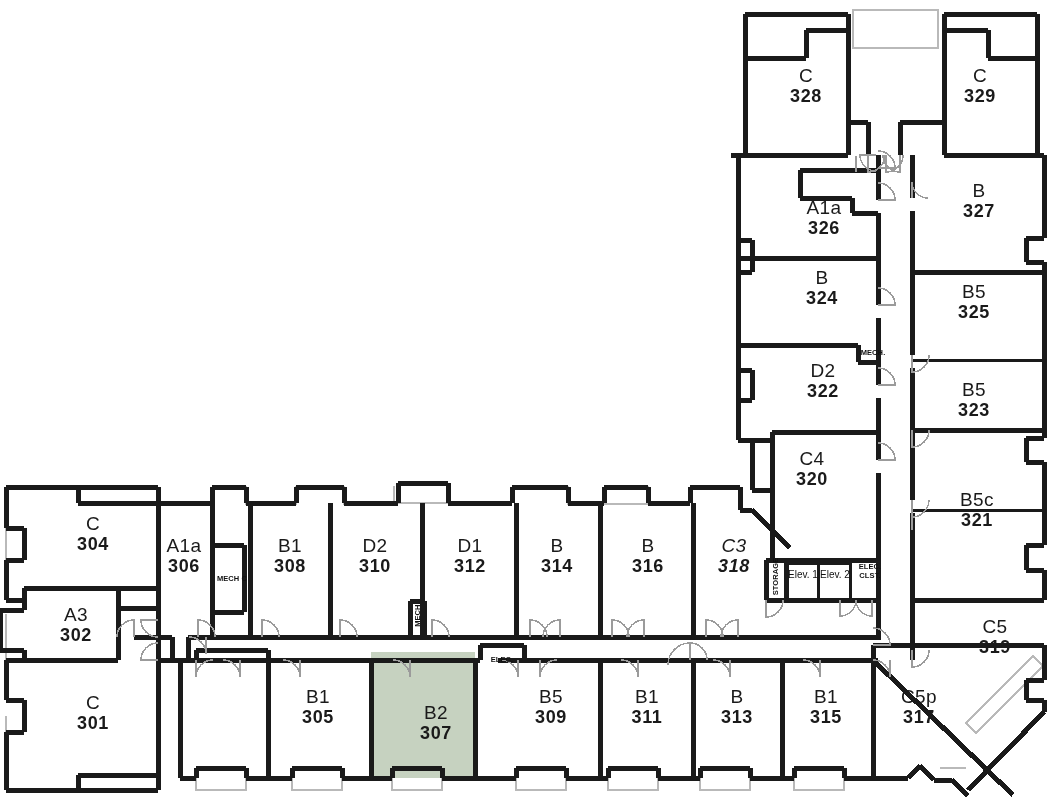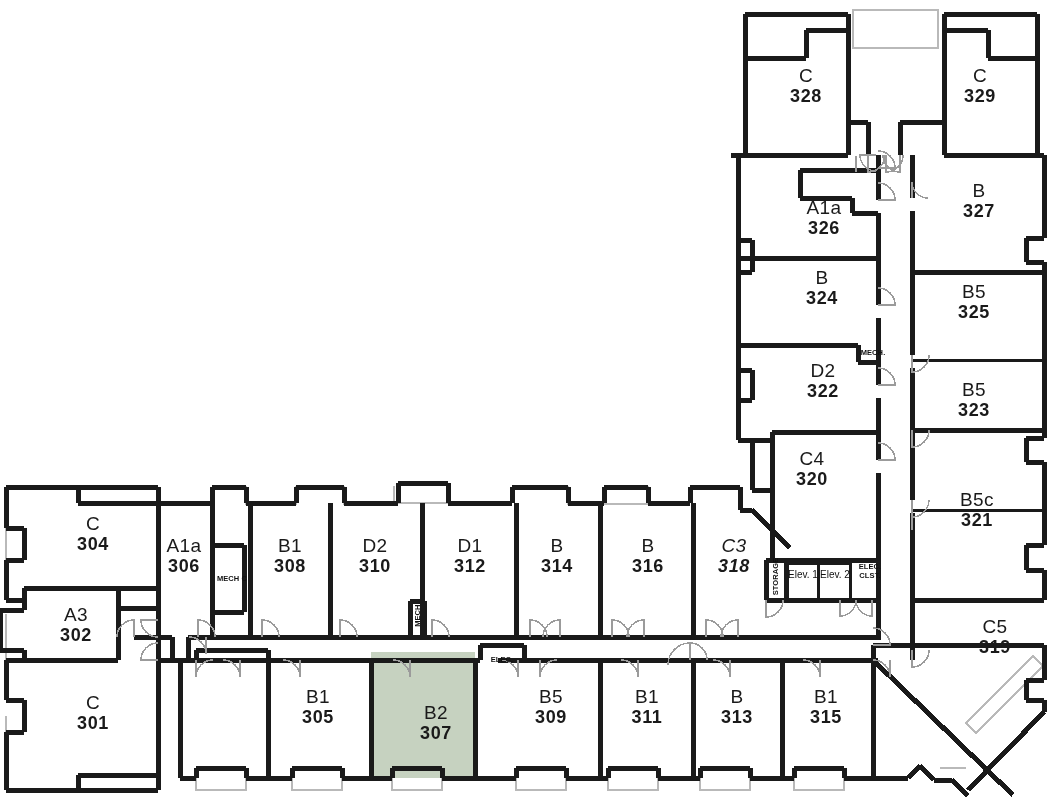--- a/index.html
+++ b/index.html
@@ -460,20 +460,24 @@
     <div class="unit-num">320</div>
   </div>
   <div class="unit-label" style="left:955px;top:605px;width:80px;margin-top:12px;">
     <div class="unit-type">C5</div>
     <div class="unit-num">319</div>
   </div>
   <div class="unit-label" style="left:694px;top:536px;width:80px;font-style:italic;">
     <div class="unit-type">C3</div>
     <div class="unit-num">318</div>
   </div>
+  <div class="unit-label" style="left:879px;top:687px;width:80px;">
+    <div class="unit-type">C5p</div>
+    <div class="unit-num">317</div>
+  </div>
   <div class="unit-label" style="left:608px;top:536px;width:80px;">
     <div class="unit-type">B</div>
     <div class="unit-num">316</div>
   </div>
   <div class="unit-label" style="left:786px;top:687px;width:80px;">
     <div class="unit-type">B1</div>
     <div class="unit-num">315</div>
   </div>
   <div class="unit-label" style="left:517px;top:536px;width:80px;">
     <div class="unit-type">B</div>

